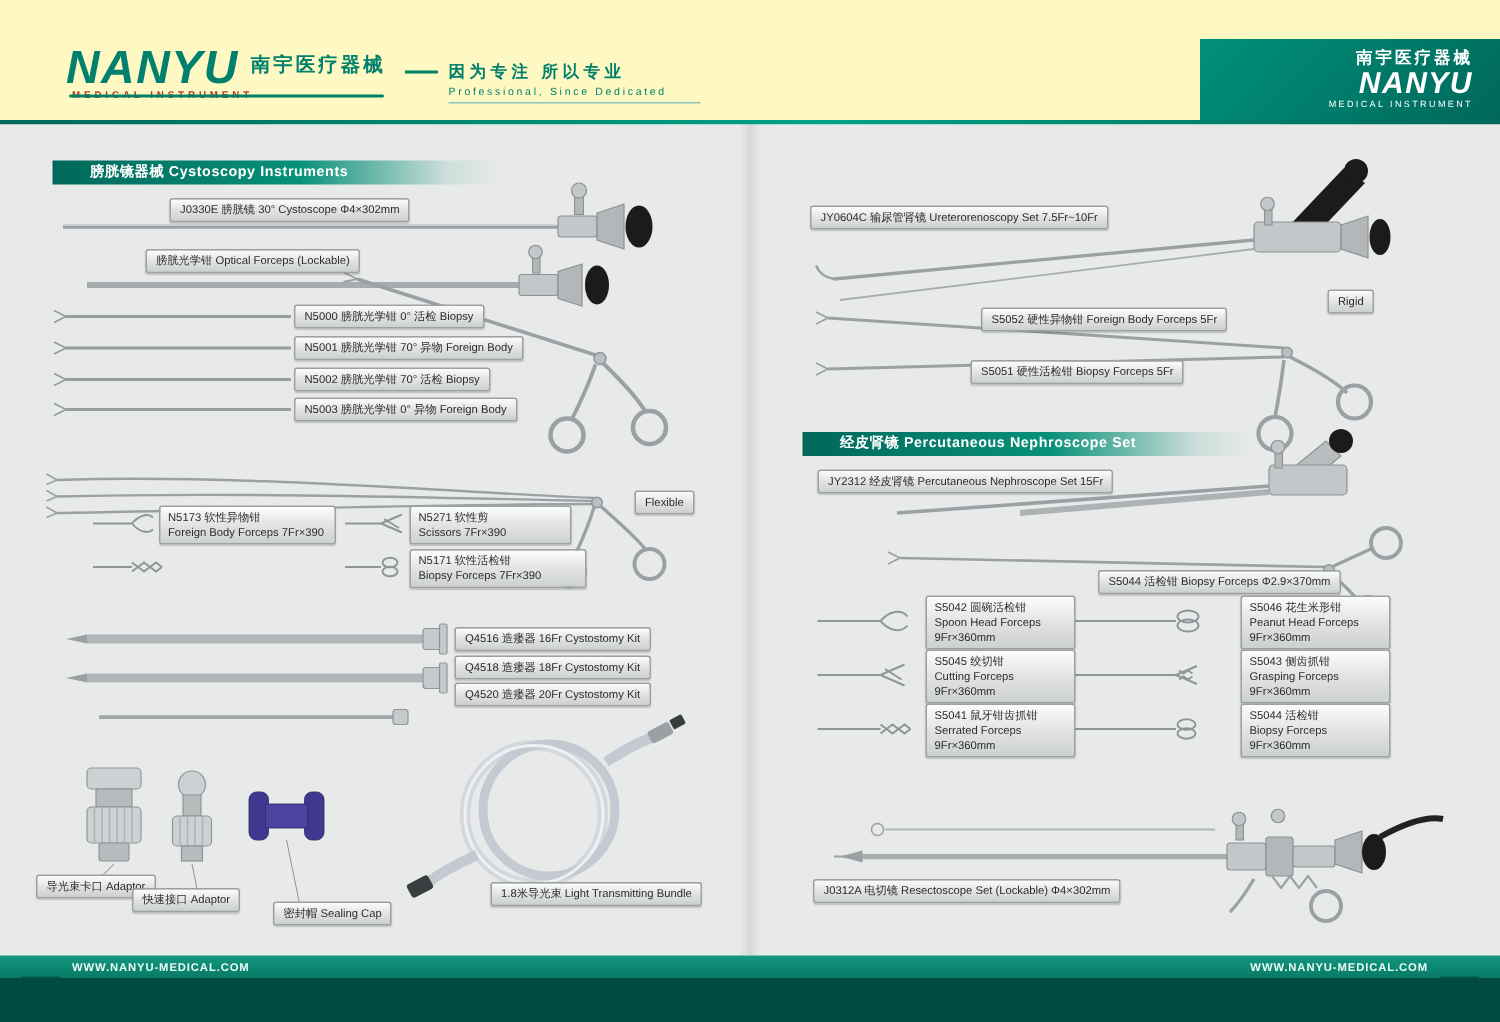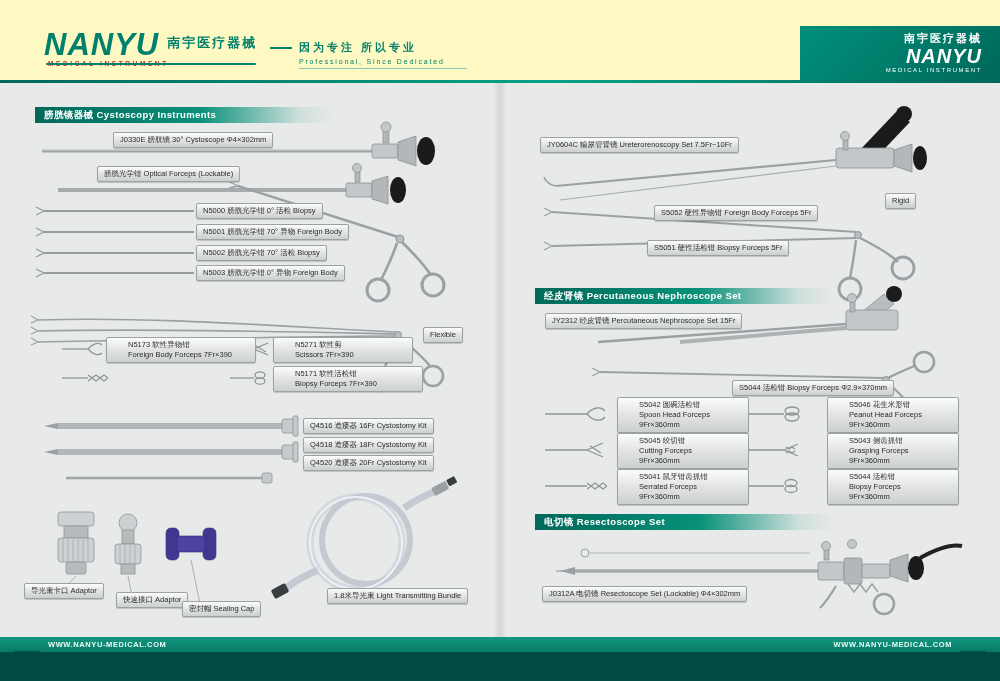--- a/index.html
+++ b/index.html
@@ -24,26 +24,26 @@
   .r-name{font-size:20px;font-weight:900;font-style:italic;letter-spacing:1px;line-height:1.05;}
   .r-sub{font-size:6px;letter-spacing:1.6px;}
   .rule{position:absolute;left:0;top:80px;width:1000px;height:3px;
         background:linear-gradient(90deg,#00685a,#00a188 55%,#00685a);}
   
   .main-bg{position:absolute;left:0;top:83px;width:1000px;height:554px;background:#e8eae9;}
   .gutter{position:absolute;left:493px;top:83px;width:14px;height:554px;
           background:linear-gradient(90deg,rgba(0,0,0,0),rgba(0,0,0,.08) 50%,rgba(0,0,0,0));}
   .art{position:absolute;left:0;top:83px;width:1000px;height:554px;pointer-events:none;}
   .banner{position:absolute;height:16px;width:300px;color:#fff;font-size:9.5px;font-weight:bold;
-          line-height:16px;padding-left:9px;letter-spacing:.4px;box-sizing:border-box;white-space:nowrap;
+          line-height:16px;padding-left:25px;letter-spacing:.4px;box-sizing:border-box;white-space:nowrap;
           background:linear-gradient(90deg,#00685a 0%,#089179 55%,rgba(130,190,180,.25) 88%,rgba(232,234,233,0) 100%);}
   .tag{position:absolute;background:linear-gradient(180deg,#fbfcfc 0%,#e4e6e5 45%,#ccd0cf 100%);
        border:1px solid #9da1a0;border-radius:2px;font-size:7.5px;line-height:1.35;color:#2b2d2c;
        padding:2px 6px;white-space:nowrap;box-shadow:0 1px 1px rgba(0,0,0,.18);z-index:3;}
-  .tag.ml{white-space:normal;padding:2px 21px;text-align:left;}
+  .tag.ml{white-space:normal;padding:2px 5px;text-align:left;}
   
   .footer-strip{position:absolute;left:0;top:637px;width:1000px;height:15px;
                 background:linear-gradient(180deg,#14977f,#077a67);}
   .pn{position:absolute;top:14px;width:26px;height:15px;line-height:15px;text-align:left;
       background:#00564b;color:#fff;font-size:8px;font-weight:bold;}
   .pn-left{left:14px;} .pn-right{right:14px;font-style:italic;}
   .site{position:absolute;top:0;height:15px;line-height:15px;color:#eafaf6;font-size:7.5px;
         font-weight:bold;letter-spacing:.6px;}
   .site-left{left:48px;} .site-right{right:48px;}
   .footer-band{position:absolute;left:0;top:652px;width:1000px;height:29px;background:#004a41;}
@@ -271,21 +271,20 @@
       <path d="M848,584 l6,8 l6,-8 l6,8 l6,-8 l6,8" stroke="#9aa0a4" stroke-width="1.4" fill="none"></path>
       <circle cx="884" cy="604" r="10" fill="none" stroke="#9aa0a4" stroke-width="2.6"></circle>
       <path d="M836,586 C830,596 826,602 820,608" stroke="#9aa0a4" stroke-width="2.2" fill="none"></path>
     </g>
   </svg>
 
   <div class="gutter"></div>
 
   <div class="banner" style="left:35px;top:107px">膀胱镜器械 Cystoscopy Instruments</div>
   <div class="banner" style="left:535px;top:288px">经皮肾镜 Percutaneous Nephroscope Set</div>
-  <div class="banner" style="left:535px;top:514px">电切镜  Resectoscope Set</div>
 
   <div class="tag" style="left:113px;top:132px">J0330E 膀胱镜 30°  Cystoscope  Φ4×302mm</div>
   <div class="tag" style="left:97px;top:166px">膀胱光学钳 Optical Forceps (Lockable)</div>
   <div class="tag" style="left:196px;top:203px">N5000 膀胱光学钳 0°  活检 Biopsy</div>
   <div class="tag" style="left:196px;top:224px">N5001 膀胱光学钳 70° 异物 Foreign Body</div>
   <div class="tag" style="left:196px;top:245px">N5002 膀胱光学钳 70° 活检 Biopsy</div>
   <div class="tag" style="left:196px;top:265px">N5003 膀胱光学钳 0°  异物 Foreign Body</div>
   <div class="tag" style="left:423px;top:327px">Flexible</div>
 
   <div class="tag ml" style="left:106px;top:337px;width:106px">
@@ -298,21 +297,21 @@
   </div>
   <div class="tag ml" style="left:273px;top:366px;width:106px">
     <div>N5171 软性活检钳</div>
     <div>Biopsy Forceps 7Fr×390</div>
   </div>
 
   <div class="tag" style="left:303px;top:418px">Q4516 造瘘器 16Fr Cystostomy Kit</div>
   <div class="tag" style="left:303px;top:437px">Q4518 造瘘器 18Fr Cystostomy Kit</div>
   <div class="tag" style="left:303px;top:455px">Q4520 造瘘器 20Fr Cystostomy Kit</div>
   <div class="tag" style="left:24px;top:583px">导光束卡口 Adaptor</div>
-  <div class="tag" style="left:116px;top:592px">快速接口 Adaptor</div>
+  <div class="tag" style="left:88px;top:592px">快速接口 Adaptor</div>
   <div class="tag" style="left:182px;top:601px">密封帽 Sealing Cap</div>
   <div class="tag" style="left:327px;top:588px">1.8米导光束  Light Transmitting Bundle</div>
 
   <div class="tag" style="left:540px;top:137px">JY0604C 输尿管肾镜 Ureterorenoscopy Set 7.5Fr~10Fr</div>
   <div class="tag" style="left:885px;top:193px">Rigid</div>
   <div class="tag" style="left:654px;top:205px">S5052 硬性异物钳 Foreign Body Forceps 5Fr</div>
   <div class="tag" style="left:647px;top:240px">S5051 硬性活检钳 Biopsy Forceps 5Fr</div>
   <div class="tag" style="left:545px;top:313px">JY2312 经皮肾镜 Percutaneous Nephroscope Set 15Fr</div>
   <div class="tag" style="left:732px;top:380px">S5044 活检钳 Biopsy Forceps Φ2.9×370mm</div>
 

